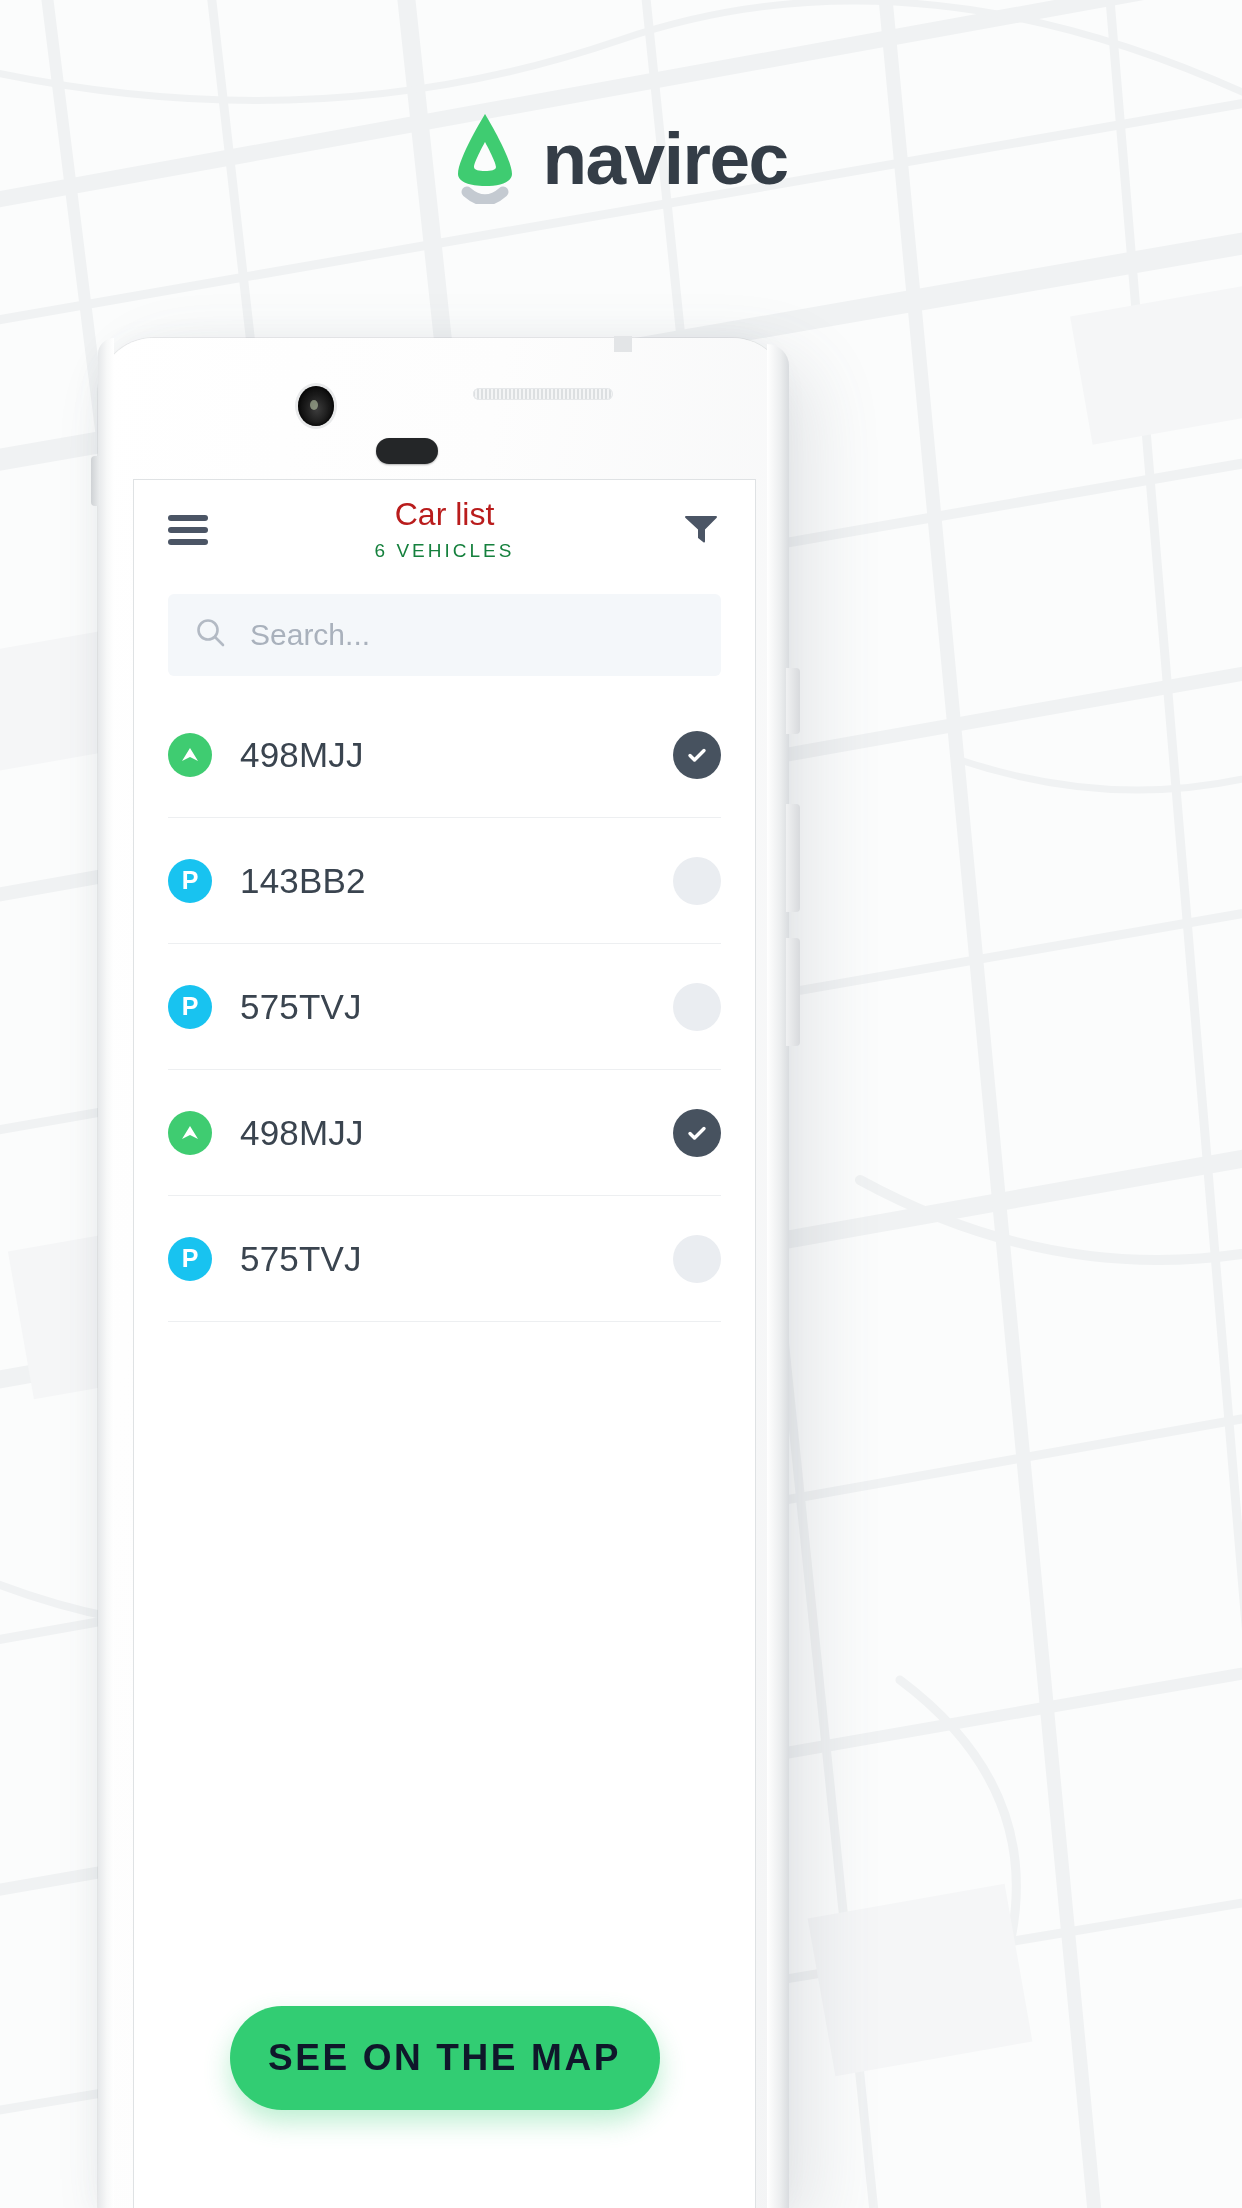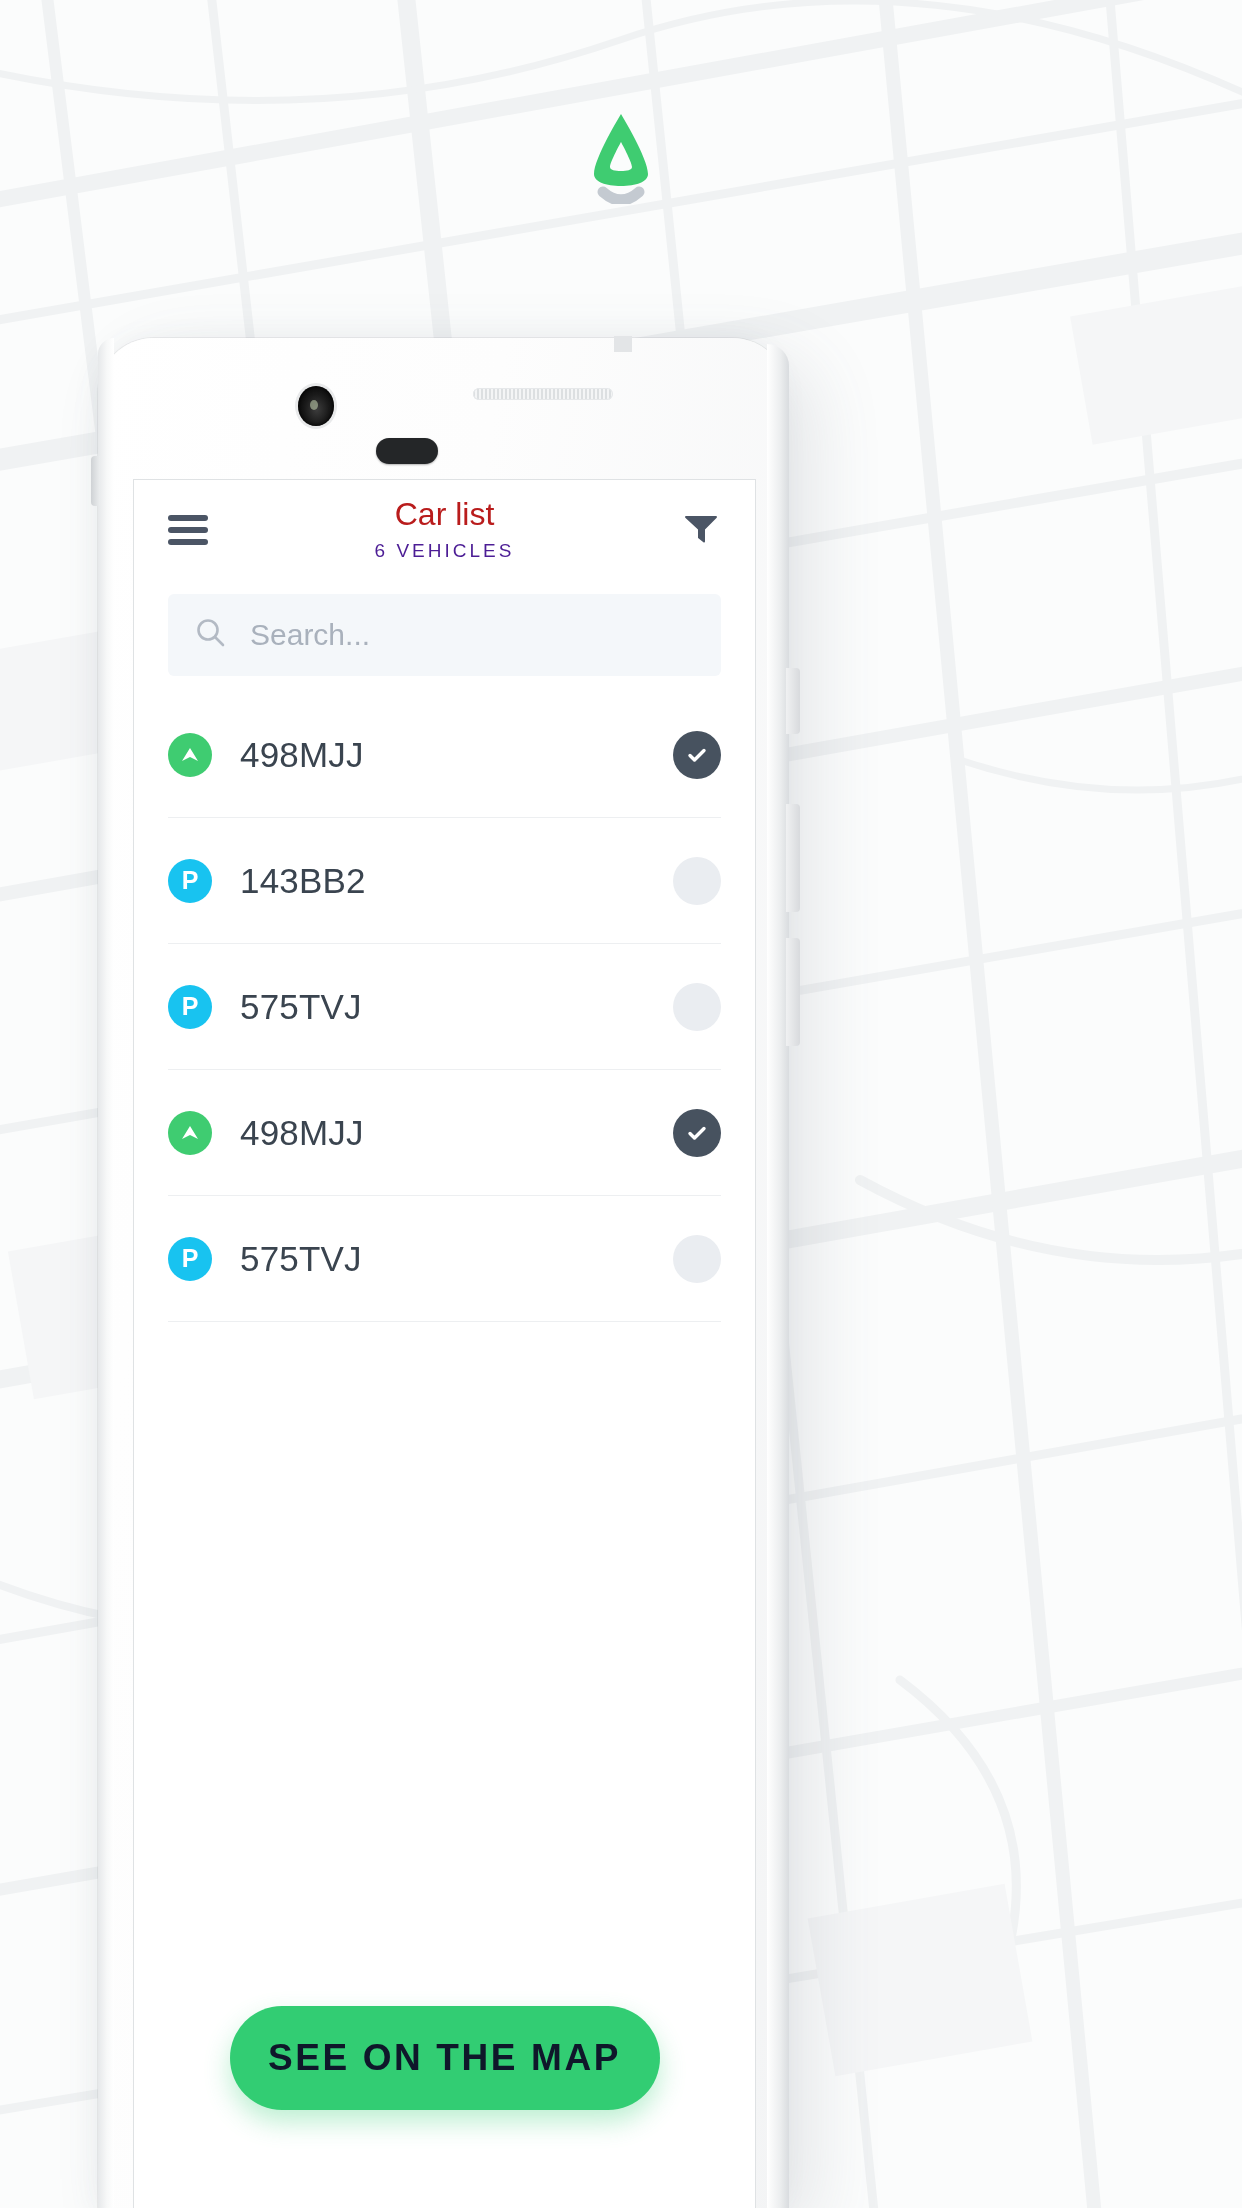--- a/index.html
+++ b/index.html
@@ -105,21 +105,21 @@
     display:flex; align-items:center; padding:0 34px;
   }
   .hdr-left, .hdr-right { width:70px; display:flex; }
   .hdr-right { justify-content:flex-end; }
   .hdr-center { flex:1; text-align:center; }
 
   .icon-hamburger { width:40px; height:30px; display:flex; flex-direction:column; justify-content:space-between; cursor:pointer; }
   .icon-hamburger span { display:block; height:6px; border-radius:3px; background:#4b5565; }
 
   .app-title { font-size:32px; color:#b91c1c; line-height:1.05; }
-  .app-sub { font-size:19px; color:#4c1d95; letter-spacing:3px; margin-top:9px; }
+  .app-sub { font-size:19px; color:#15803d; letter-spacing:3px; margin-top:9px; }
 
   .searchbar {
     margin:14px 34px 0 34px; height:82px;
     background:#f4f7fa; border-radius:6px;
     display:flex; align-items:center; padding:0 26px; gap:22px;text-align:right;
   }
   .search-ph { font-size:30px; color:#a9b1bc; }
 
   .car-list { margin:16px 34px 0 34px; }
   .car-row {
@@ -197,20 +197,21 @@
 </div>
 
 <div class="brand">
   <div class="brand-mark">
     <svg viewBox="0 0 62 92" width="62" height="92" xmlns="http://www.w3.org/2000/svg">
       <path d="M31 2 C 31 2 58 46 58 62 C 58 70 46 74 31 74 C 16 74 4 70 4 62 C 4 46 31 2 31 2 Z
                M31 30 C 31 30 42 50 42 55 C 42 58 37 59 31 59 C 25 59 20 58 20 55 C 20 50 31 30 31 30 Z" fill="#3fcc71" fill-rule="evenodd"></path>
       <path d="M13 80 Q 31 96 49 80" stroke="#c4cad1" stroke-width="11" fill="none" stroke-linecap="round"></path>
     </svg>
   </div>
+  <div class="brand-text">navirec</div>
 </div>
 
 <div class="phone">
   <div class="phone-body"></div>
   <div class="phone-edge-l"></div>
   <div class="phone-edge-r"></div>
   <div class="notch-top"></div>
   <div class="btn-side btn-power"></div>
   <div class="btn-side btn-volup"></div>
   <div class="btn-side btn-voldn"></div>

